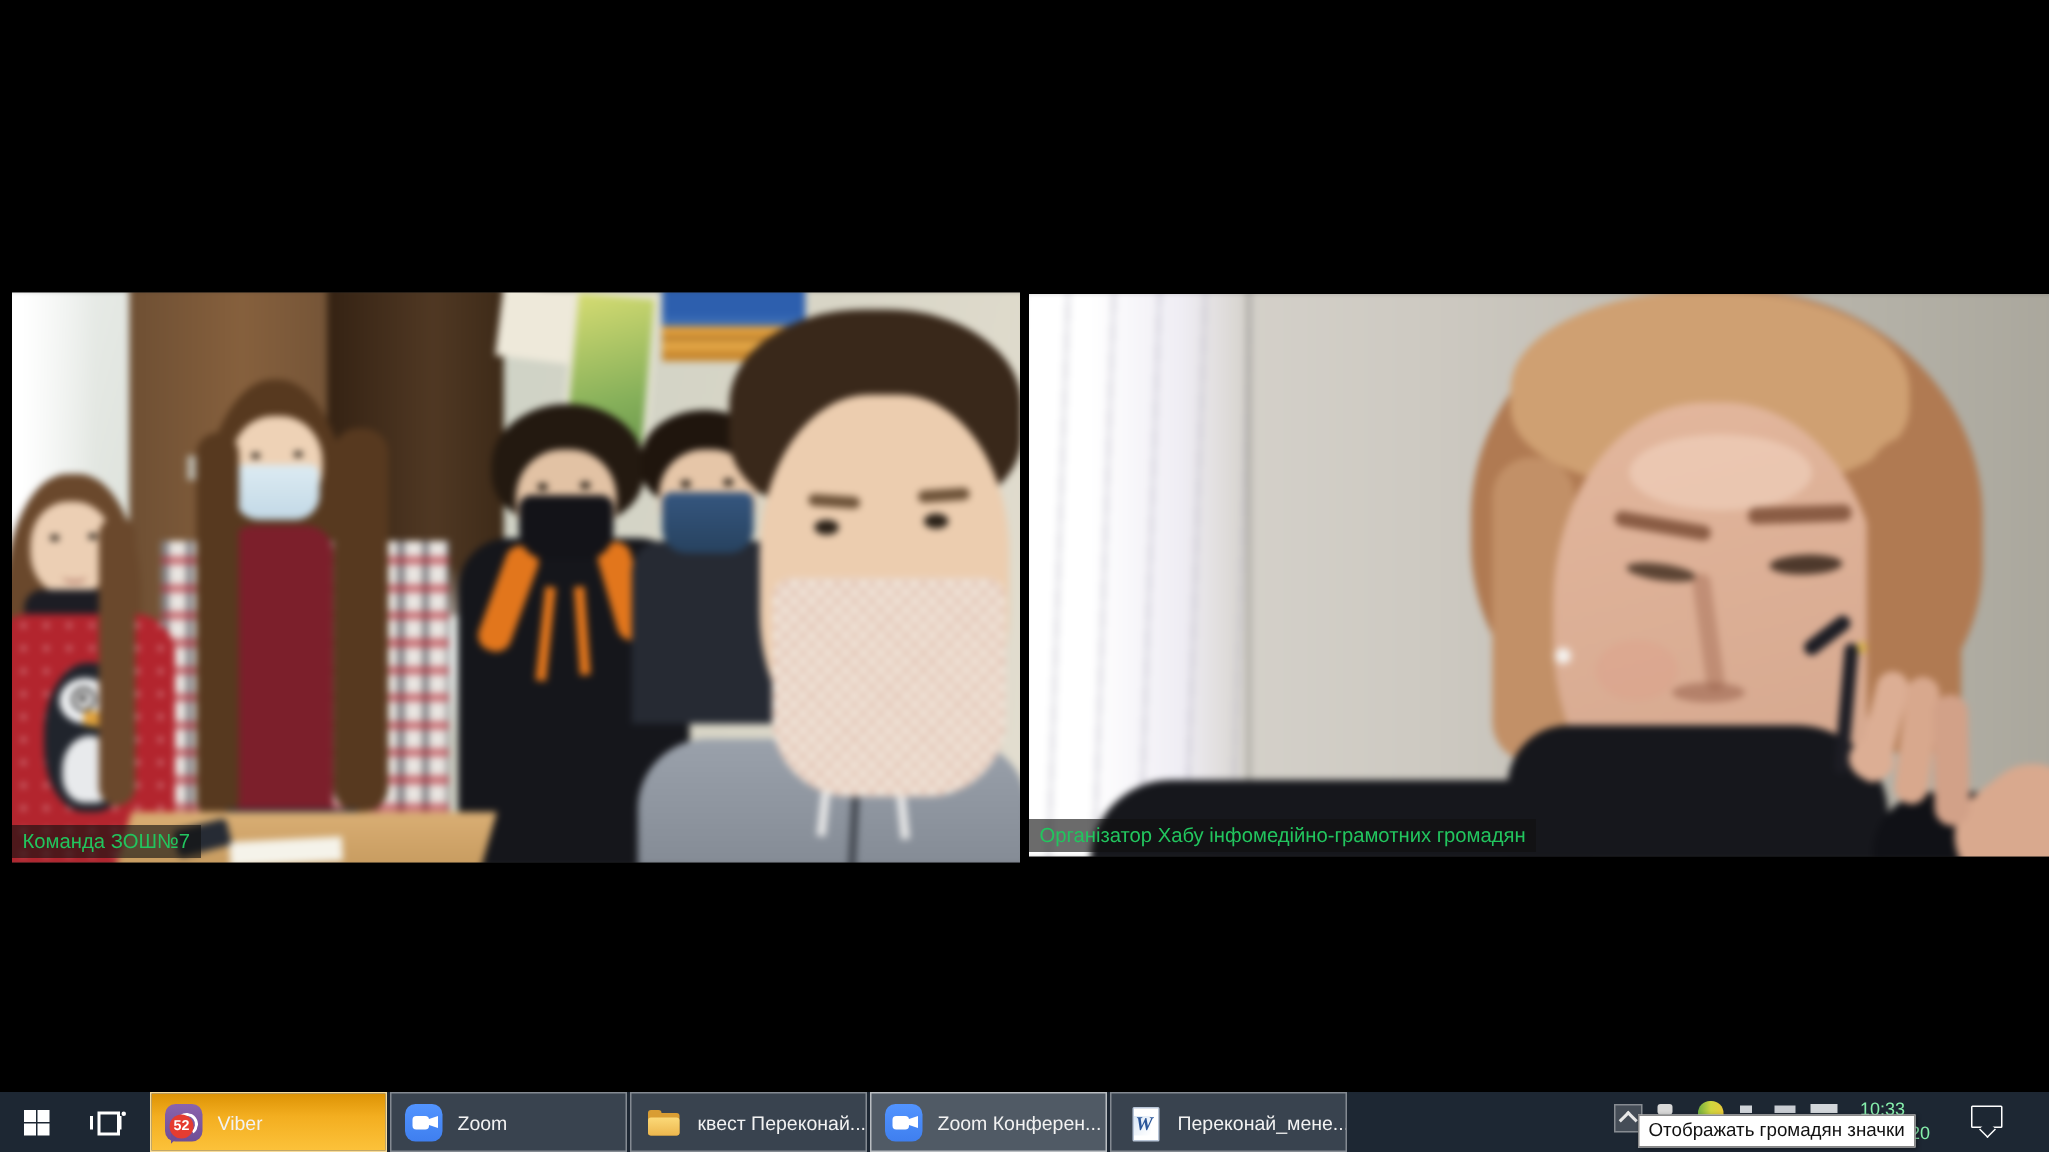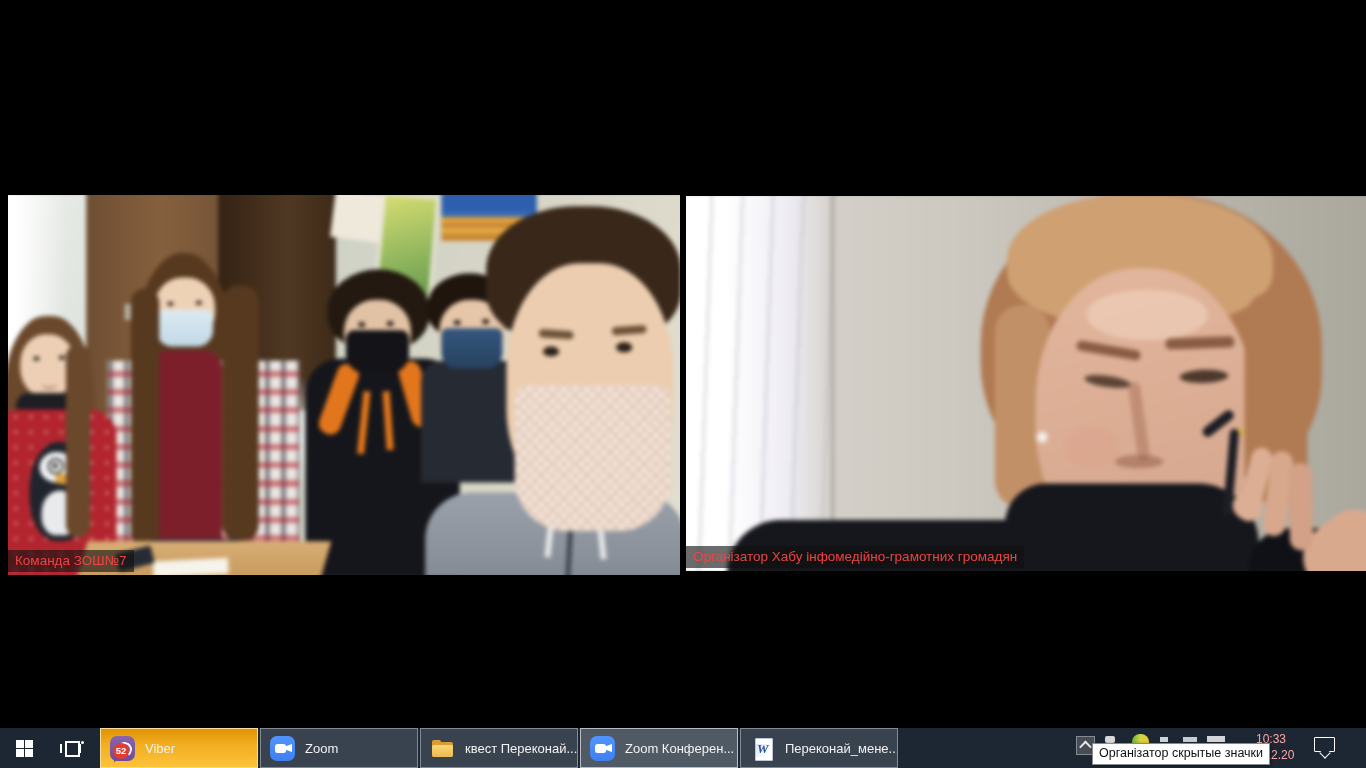--- a/index.html
+++ b/index.html
@@ -4,21 +4,21 @@
 <style>
   html,body{margin:0;padding:0;background:#000;}
   .screen{position:relative;width:1366px;height:768px;background:#000;overflow:hidden;
           font-family:"Liberation Sans","DejaVu Sans",sans-serif;}
   
   .video{position:absolute;overflow:hidden;background:#222;}
   .video-left{left:8px;top:195px;width:672px;height:380px;}
   .video-right{left:686px;top:196px;width:772px;height:375px;}
   .ph{position:absolute;inset:0;filter:blur(2.3px);transform:scale(1.015);}
   .ph div{position:absolute;}
-  .vlabel{position:absolute;left:0;bottom:3px;background:rgba(16,16,16,.62);color:#ef4444;
+  .vlabel{position:absolute;left:0;bottom:3px;background:rgba(16,16,16,.62);color:#22c55e;
           font-size:13.5px;line-height:17px;padding:2px 7px 3px;white-space:nowrap;}
   .eye{background:#2a2118;border-radius:50%;}
   
   .l-wall{inset:0;background:linear-gradient(105deg,#eef1ef 0%,#ccd2c6 35%,#d8d5c6 70%,#e3ded0 100%);}
   .l-light{left:0;top:0;width:60px;height:380px;background:linear-gradient(90deg,#fff 20%,rgba(255,255,255,0));}
   .l-door{left:82px;top:0;width:134px;height:250px;background:linear-gradient(90deg,#6e4f33,#86603d 55%,#745437);border-right:5px solid #55391f;}
   .l-hinge{left:120px;top:110px;width:8px;height:16px;background:#b9b4a8;}
   .l-wardrobe{left:212px;top:0;width:116px;height:215px;background:linear-gradient(90deg,#342213,#503823 60%,#3d2a18);}
   .l-shelf{left:325px;top:0;width:62px;height:48px;background:#eee9da;transform:rotate(7deg);}
   .l-poster{left:370px;top:2px;width:50px;height:96px;background:linear-gradient(160deg,#d6dc72,#86b05a 70%,#6e9a4e);border:3px solid #eae6d6;transform:rotate(5deg);}
@@ -154,21 +154,21 @@
   
   .sliver{position:absolute;}
   .sl-1{left:1105px;top:8px;width:10px;height:7px;background:#d8d8d8;border-radius:2px;}
   .sl-green{left:1132px;top:6px;width:17px;height:10px;border-radius:8px 8px 0 0;background:linear-gradient(90deg,#6fae3e,#cfd53e,#e8c93a);}
   .sl-2{left:1160px;top:9px;width:8px;height:5px;background:#cfd3d8;}
   .sl-3{left:1183px;top:9px;width:14px;height:5px;background:#c8ccd2;}
   .sl-4{left:1207px;top:8px;width:18px;height:6px;background:#d2d6da;}
   .tray-chevron{position:absolute;left:1076px;top:8px;width:19px;height:19px;background:rgba(255,255,255,.18);
      border:1px solid rgba(255,255,255,.35);box-sizing:border-box;display:flex;align-items:center;justify-content:center;cursor:pointer;}
   .chev{width:7px;height:7px;border-left:2px solid #e8e8e8;border-top:2px solid #e8e8e8;transform:rotate(45deg) translate(1px,1px);}
-  .clock{position:absolute;left:1240px;top:3px;width:62px;text-align:center;color:#fca5a5;font-size:12px;line-height:16px;cursor:pointer;}
+  .clock{position:absolute;left:1240px;top:3px;width:62px;text-align:left;color:#86efac;font-size:12px;line-height:16px;cursor:pointer;}
   .action-center{position:absolute;left:1314px;top:9px;width:24px;height:20px;cursor:pointer;}
   .ac-icon{position:absolute;left:0;top:0;width:21px;height:15px;border:1.5px solid #fff;border-radius:1px;box-sizing:border-box;}
   .ac-tail{position:absolute;left:7px;top:12px;width:7px;height:7px;background:#1d2733;border-left:1.5px solid #fff;border-bottom:1.5px solid #fff;transform:rotate(-45deg);}
   .tooltip{position:absolute;left:1092px;top:743px;height:20px;line-height:19px;padding:0 6px;background:#fff;
      border:1px solid #8a8a8a;color:#111;font-size:12.5px;white-space:nowrap;z-index:30;box-shadow:1px 1px 3px rgba(0,0,0,.45);}
 </style>
 </head>
 <body>
 
 <div class="screen">
@@ -352,14 +352,14 @@
     <div class="clock">
       <div>10:33</div>
       <div>17.12.20</div>
     </div>
     <div class="action-center">
       <span class="ac-icon"></span>
       <span class="ac-tail"></span>
     </div>
   </div>
 
-  <div class="tooltip">Організатор скрытые значки</div>
+  <div class="tooltip">Отображать громадян значки</div>
 </div>
 
 </body></html>

